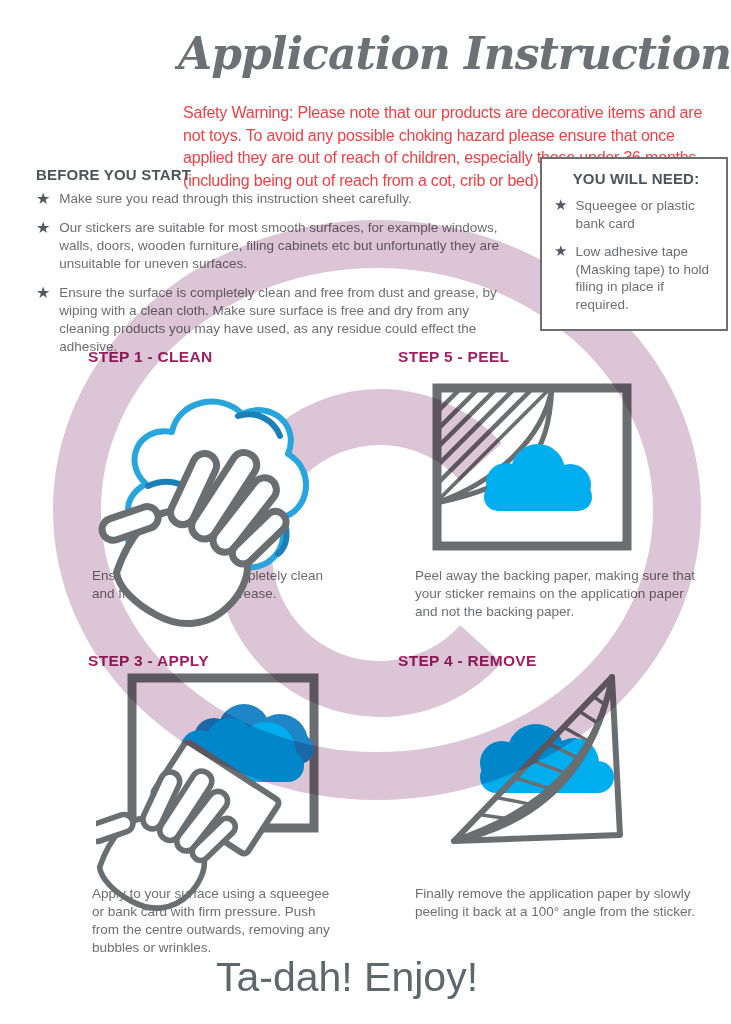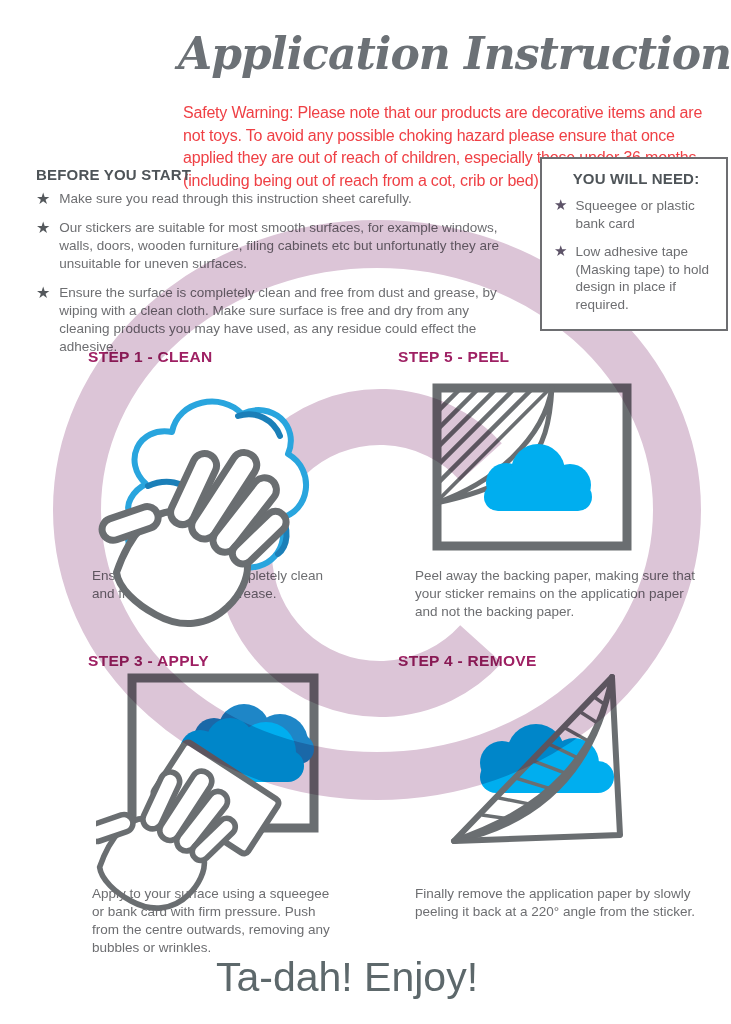--- a/index.html
+++ b/index.html
@@ -182,34 +182,34 @@
       <line x1="116" y1="32" x2="172" y2="68"></line>
       <line x1="128" y1="14" x2="176" y2="48"></line>
     </g>
     <path d="M174,14 C160,90 112,146 16,178 C100,160 156,108 174,14 Z" fill="#ffffff" stroke="#6a6e71" stroke-width="6" stroke-linejoin="round"></path>
     <path d="M174,14 L16,178 L182,172 Z" fill="none" stroke="#6a6e71" stroke-width="6" stroke-linejoin="round"></path>
   </svg>
 
   <div class="caption" style="left:92px;top:567px;width:252px">Ensure the surface is completely clean and free from dust and grease.</div>
   <div class="caption" style="left:415px;top:567px;width:292px">Peel away the backing paper, making sure that your sticker remains on the application paper and not the backing paper.</div>
   <div class="caption" style="left:92px;top:885px;width:250px">Apply to your surface using a squeegee or bank card with firm pressure. Push from the centre outwards, removing any bubbles or wrinkles.</div>
-  <div class="caption" style="left:415px;top:885px;width:292px">Finally remove the application paper by slowly peeling it back at a 220° angle from the sticker.</div>
+  <div class="caption" style="left:415px;top:885px;width:292px">Finally remove the application paper by slowly peeling it back at a 100° angle from the sticker.</div>
 
   <svg class="watermark" width="731" height="1024" viewBox="0 0 731 1024">
     <ellipse cx="377" cy="510" rx="300" ry="266" fill="none" stroke="#dcc5d7" stroke-width="48"></ellipse>
     <path d="M481,462 A136 136 0 1 0 481,644" fill="none" stroke="#dcc5d7" stroke-width="56"></path>
   </svg>
 
   <div class="ywn-box">
     <div class="ywn-heading">YOU WILL NEED:</div>
     <div class="ywn-item">
       <span class="star">★</span>
       <span class="ywn-text">Squeegee or plastic bank card</span>
     </div>
     <div class="ywn-item">
       <span class="star">★</span>
-      <span class="ywn-text">Low adhesive tape (Masking tape) to hold design in place if required.</span>
+      <span class="ywn-text">Low adhesive tape (Masking tape) to hold filing in place if required.</span>
     </div>
   </div>
 
   <div class="footer">Ta-dah! Enjoy!</div>
 
 </div>
 
 </body></html>

